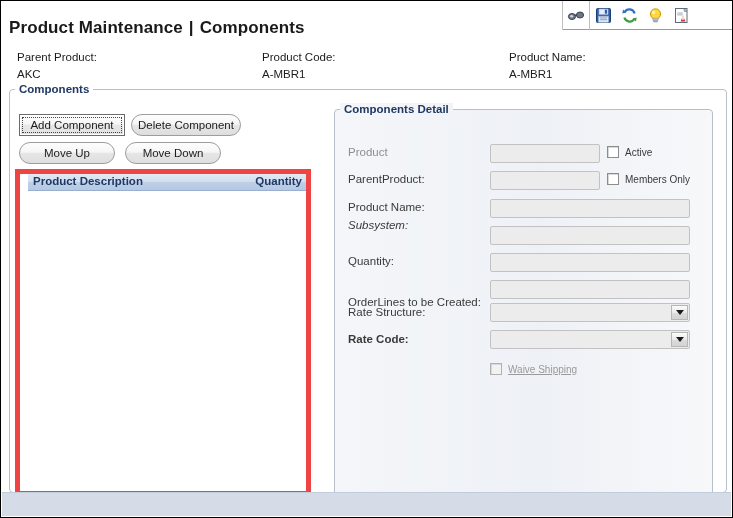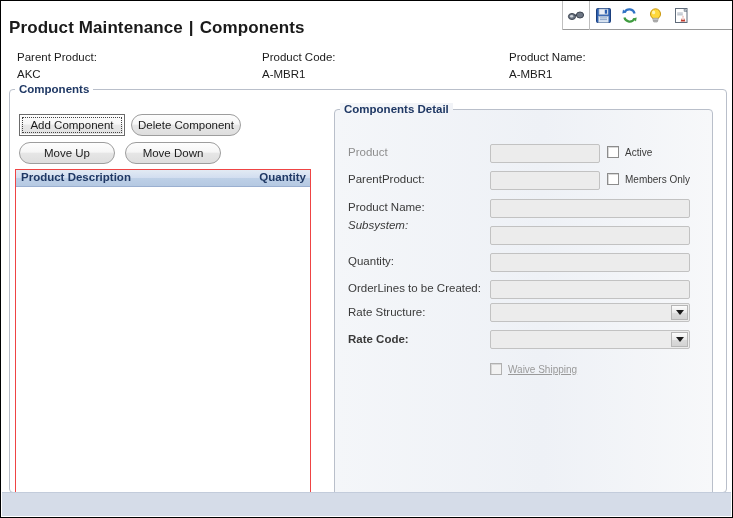--- a/index.html
+++ b/index.html
@@ -106,22 +106,23 @@
   }
   #btn-add    { left:18px;  top:113px; width:106px; height:22px; }
   #btn-delete { left:130px; top:113px; width:110px; height:22px; }
   #btn-up     { left:18px;  top:141px; width:96px;  height:22px; }
   #btn-down   { left:124px; top:141px; width:96px;  height:22px; }
 
   
   #list-wrap {
     position:absolute; left:14px; top:168px; width:296px; height:327px;
     background:#ffffff;
-    border:1px solid #ef4444;
+    border:5px solid #ef4444;
     overflow:hidden;
+    padding-left:8px;
   }
   #list-header {
     position:relative; height:17px; width:100%;
     background:linear-gradient(to bottom,#e2eaf4 0%,#d2def0 48%,#bed0e7 50%,#b5c9e2 100%);
     border-bottom:1px solid #9aafd0;
   }
   .col-h {
     position:absolute; top:1px;
     font-size:11.5px; font-weight:bold; color:#1f3864;
     white-space:nowrap;
@@ -295,21 +296,21 @@
 
   <div class="f-label" style="left:347px; top:200px;">Product Name:</div>
   <div class="f-input wide" style="top:198px; height:19px;"></div>
 
   <div class="f-label" style="left:347px; top:218px;font-style:italic;">Subsystem:</div>
   <div class="f-input wide" style="top:225px; height:19px;"></div>
 
   <div class="f-label" style="left:347px; top:254px;">Quantity:</div>
   <div class="f-input wide" style="top:252px; height:19px;"></div>
 
-  <div class="f-label" style="left:347px; top:281px;">OrderLines to be Created:</div>
+  <div class="f-label" style="left:347px; top:295px;">OrderLines to be Created:</div>
   <div class="f-input wide" style="top:279px; height:19px;"></div>
 
   <div class="f-label" style="left:347px; top:305px;">Rate Structure:</div>
   <div class="f-select" style="top:302px;">
     <span class="arrowbtn">
         <i></i>
       </span>
   </div>
 
   <div class="f-label" style="left:347px; top:332px;font-weight:bold;">Rate Code:</div>

